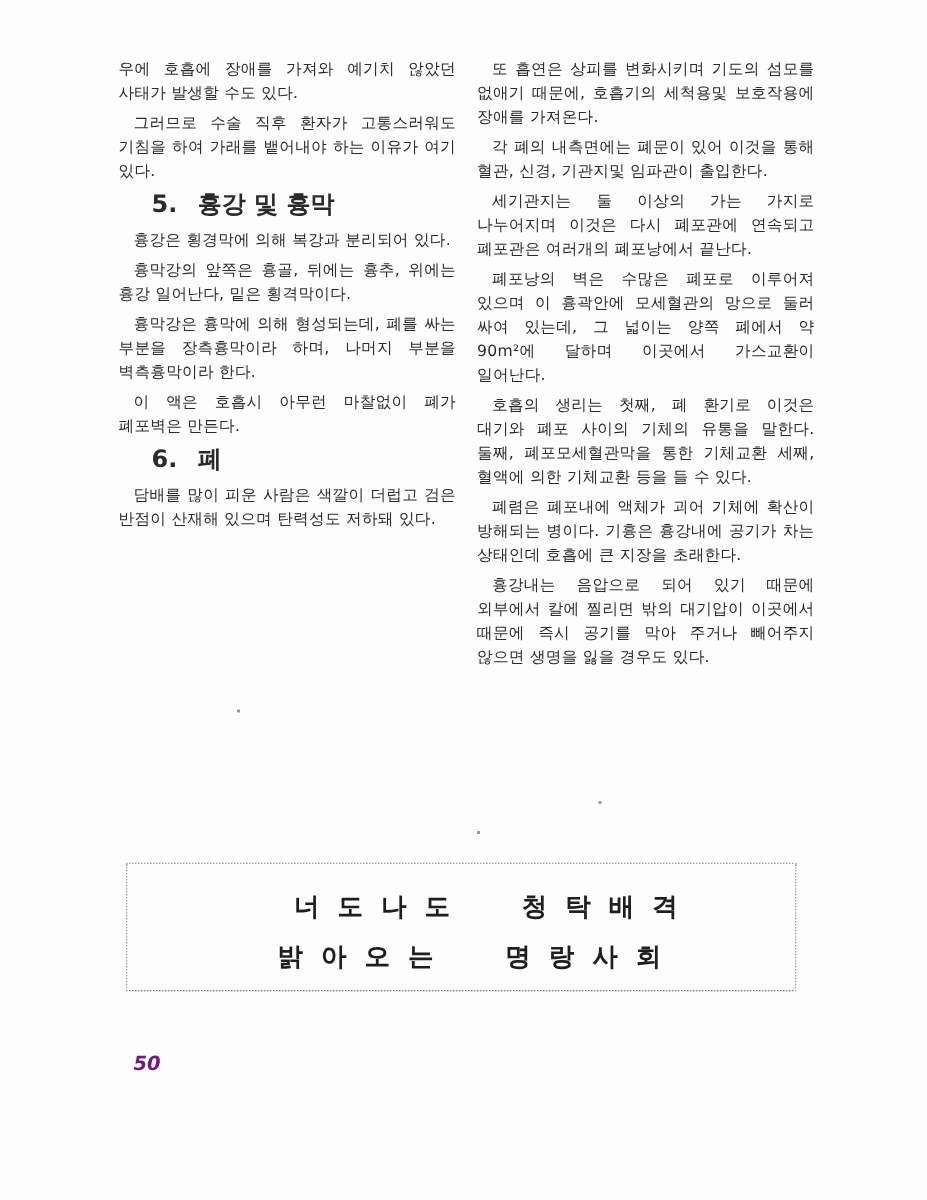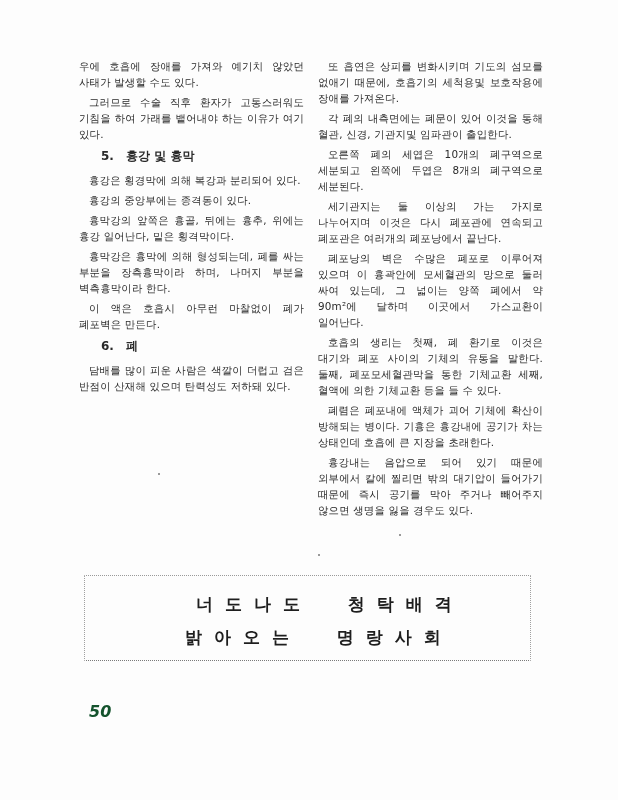--- a/index.html
+++ b/index.html
@@ -16,38 +16,38 @@
     color: #2a2a2a;
   }
   .page {
     position: absolute;
     left: 0; top: 0;
     width: 618px; height: 800px;
     background: #fdfdfd;
   }
   .column {
     position: absolute;
-    top: 58px;
+    top: 38px;
     width: 225px;
   }
   .col-left { left: 79px; }
   .col-right { left: 318px; }
   .para {
     font-size: 10.4px;
     line-height: 16px;
     margin: 0 0 4px 0;
     text-align: justify;
     letter-spacing: 0.2px;
     word-break: keep-all;
     overflow-wrap: anywhere;
   }
   .para.indent { text-indent: 10px; }
   .para.flush { text-indent: 0; }
   .heading {
-    font-size: 12px;
+    font-size: 16px;
     font-weight: bold;
     line-height: 16px;
     margin: 6px 0 8px 22px;
   }
   .heading .num { margin-right: 8px; }
   .slogan-box {
     position: absolute;
     left: 84px;
     top: 575px;
     width: 445px;
@@ -65,24 +65,24 @@
     letter-spacing: 12px;
     color: #1e1e1e;
     white-space: pre;
   }
   .slogan-line.l1 { top: 17px; margin-left: 11px; }
   .slogan-line.l2 { top: 50px; }
   .page-number {
     position: absolute;
     left: 89px;
     top: 702px;
-    font-size: 16px;
+    font-size: 13px;
     font-weight: bold;
     font-style: italic;
-    color: #14532d;
+    color: #701a75;
     text-align: right;
   }
   .speck {
     position: absolute;
     width: 2px; height: 2px;
     background: #999;
   }
 </style>
 </head>
 <body>
@@ -90,40 +90,38 @@
 <div class="page">
 
   <div class="column col-left">
     <p class="para flush">우에 호흡에 장애를 가져와 예기치 않았던 사태가 발생할 수도 있다.</p>
     <p class="para indent">그러므로 수술 직후 환자가 고통스러워도 기침을 하여 가래를 뱉어내야 하는 이유가 여기 있다.</p>
     <div class="heading">
       <span class="num">5.</span>
       <span>흉강 및 흉막</span>
     </div>
     <p class="para indent">흉강은 횡경막에 의해 복강과 분리되어 있다.</p>
-    <p class="para indent">흉강의 중앙부에는 종격동이 있다.</p>
     <p class="para indent">흉막강의 앞쪽은 흉골, 뒤에는 흉추, 위에는 흉강 일어난다, 밑은 횡격막이다.</p>
     <p class="para indent">흉막강은 흉막에 의해 형성되는데, 폐를 싸는 부분을 장측흉막이라 하며, 나머지 부분을 벽측흉막이라 한다.</p>
     <p class="para indent">이 액은 호흡시 아무런 마찰없이 폐가 폐포벽은 만든다.</p>
     <div class="heading">
       <span class="num">6.</span>
       <span>폐</span>
     </div>
     <p class="para indent">담배를 많이 피운 사람은 색깔이 더럽고 검은 반점이 산재해 있으며 탄력성도 저하돼 있다.</p>
   </div>
 
   <div class="column col-right">
     <p class="para indent">또 흡연은 상피를 변화시키며 기도의 섬모를 없애기 때문에, 호흡기의 세척용및 보호작용에 장애를 가져온다.</p>
     <p class="para indent">각 폐의 내측면에는 폐문이 있어 이것을 통해 혈관, 신경, 기관지및 임파관이 출입한다.</p>
-    <p class="para indent">오른쪽 폐의 세엽은 10개의 폐구역으로 세분되고 왼쪽에 두엽은 8개의 폐구역으로 세분된다.</p>
     <p class="para indent">세기관지는 둘 이상의 가는 가지로 나누어지며 이것은 다시 폐포관에 연속되고 폐포관은 여러개의 폐포낭에서 끝난다.</p>
     <p class="para indent">폐포낭의 벽은 수많은 폐포로 이루어져 있으며 이 흉곽안에 모세혈관의 망으로 둘러 싸여 있는데, 그 넓이는 양쪽 폐에서 약 90m²에 달하며 이곳에서 가스교환이 일어난다.</p>
     <p class="para indent">호흡의 생리는 첫째, 폐 환기로 이것은 대기와 폐포 사이의 기체의 유통을 말한다. 둘째, 폐포모세혈관막을 통한 기체교환 세째, 혈액에 의한 기체교환 등을 들 수 있다.</p>
     <p class="para indent">폐렴은 폐포내에 액체가 괴어 기체에 확산이 방해되는 병이다. 기흉은 흉강내에 공기가 차는 상태인데 호흡에 큰 지장을 초래한다.</p>
-    <p class="para indent">흉강내는 음압으로 되어 있기 때문에 외부에서 칼에 찔리면 밖의 대기압이 들어가기 때문에 즉시 공기를 막아 주거나 빼어주지 않으면 생명을 잃을 경우도 있다.</p>
+    <p class="para indent">흉강내는 음압으로 되어 있기 때문에 외부에서 칼에 찔리면 밖의 대기압이 이곳에서 때문에 즉시 공기를 막아 주거나 빼어주지 않으면 생명을 잃을 경우도 있다.</p>
   </div>
 
   <span class="speck" style="left:158px; top:473px;"></span>
   <span class="speck" style="left:399px; top:534px;"></span>
   <span class="speck" style="left:318px; top:554px;"></span>
 
   <div class="slogan-box">
     <div class="slogan-line l1">너도나도  청탁배격</div>
     <div class="slogan-line l2">밝아오는  명랑사회</div>
   </div>

